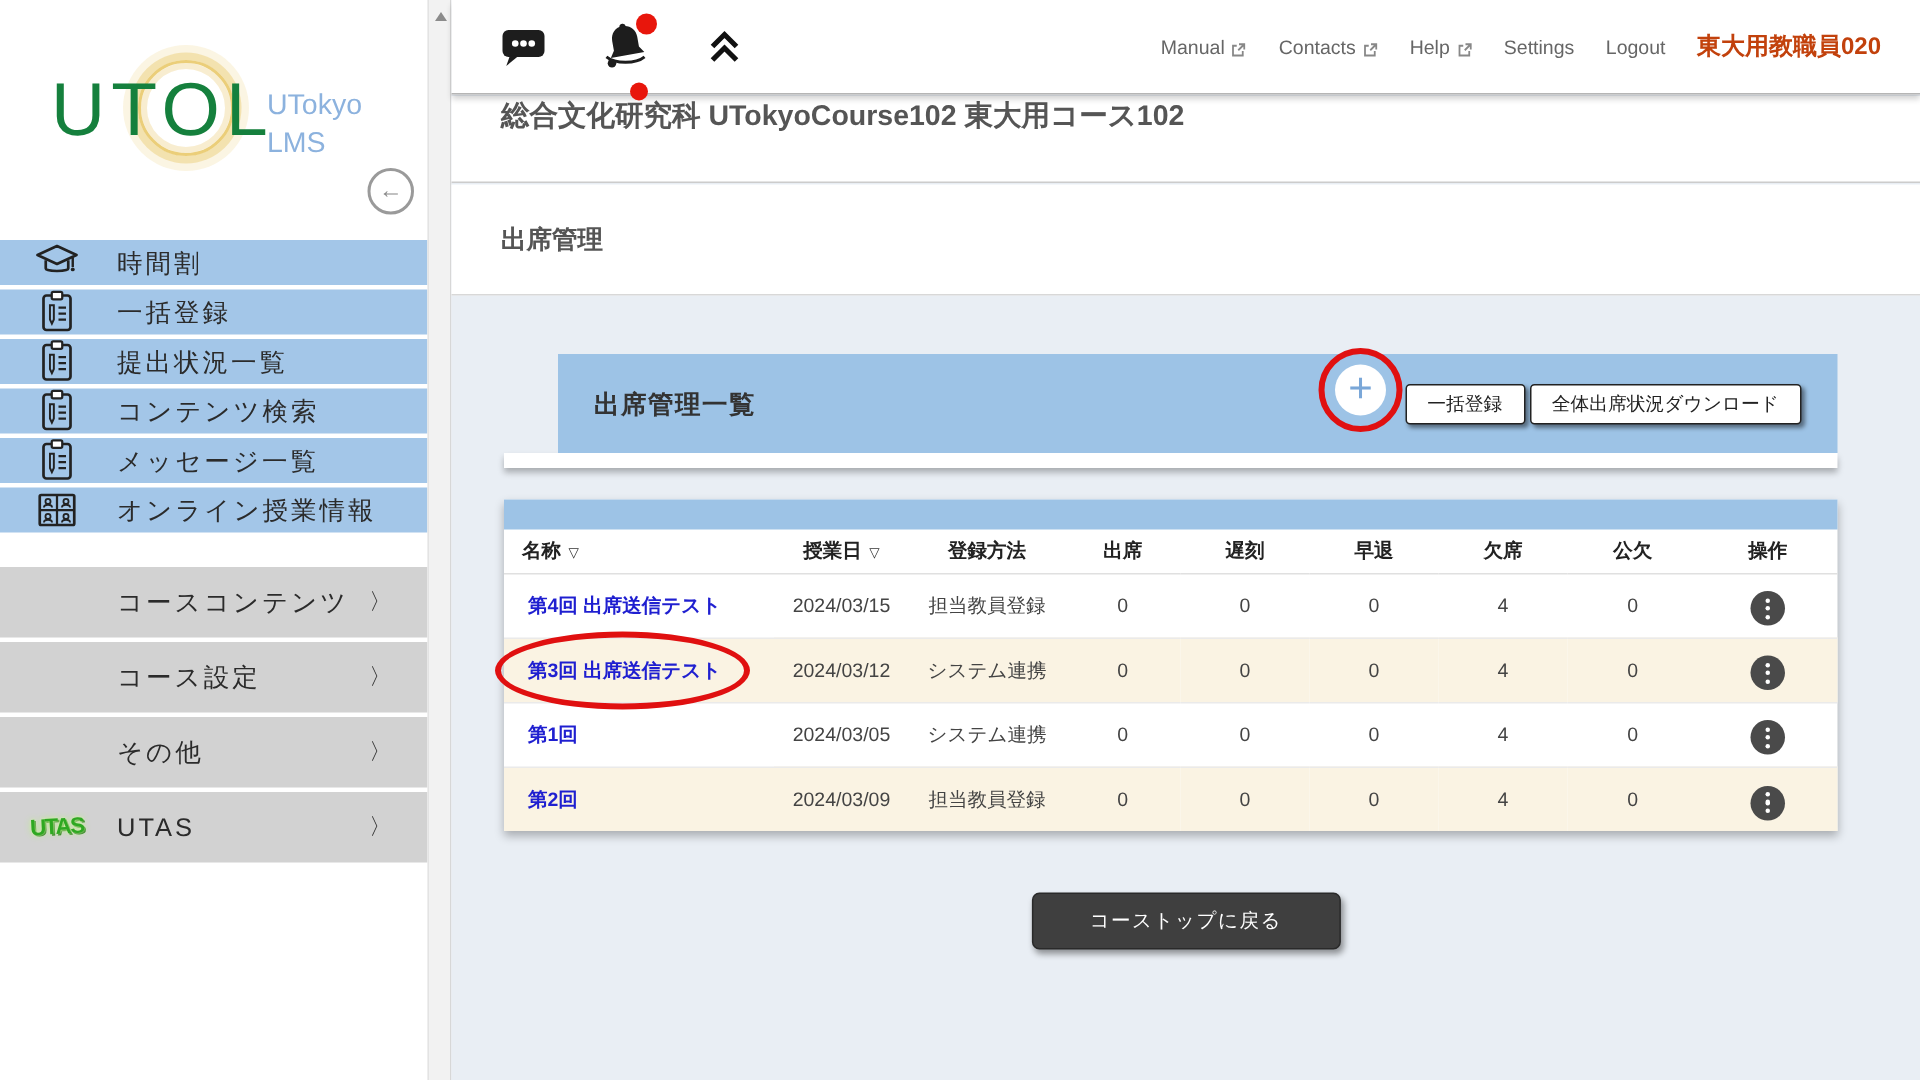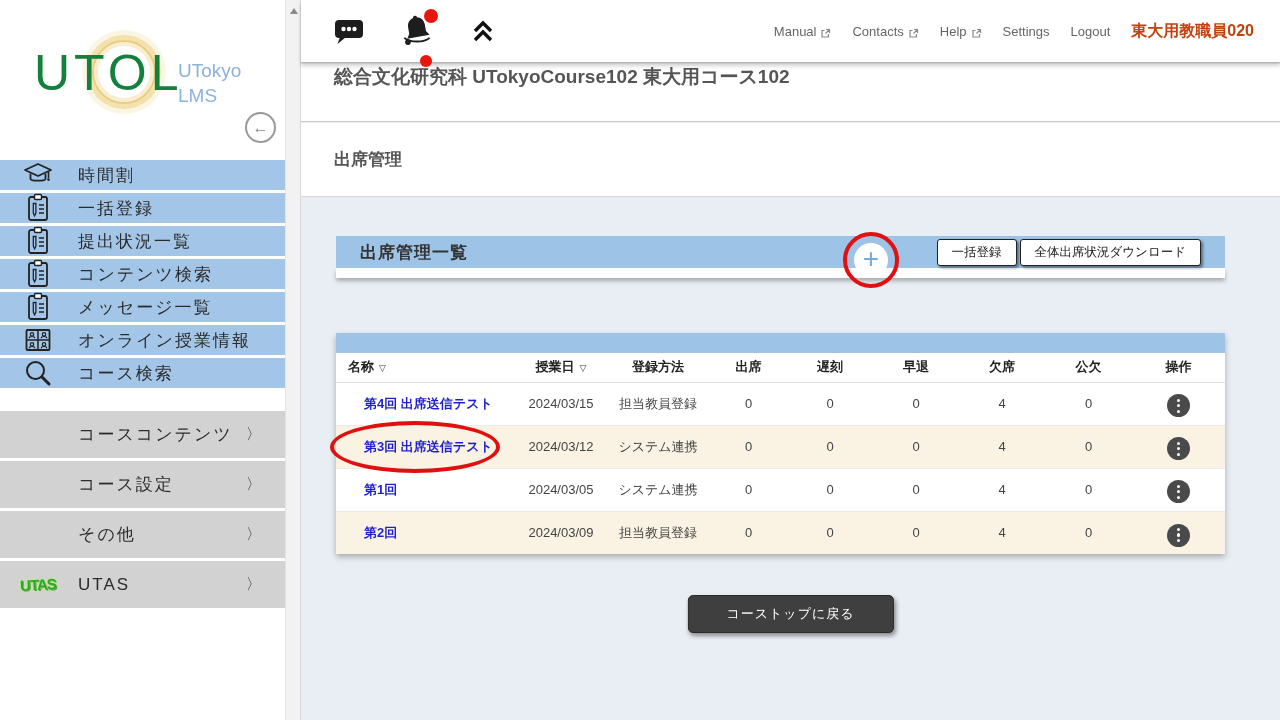--- a/index.html
+++ b/index.html
@@ -55,21 +55,21 @@
     border-bottom: 1px solid #ccc; display: flex; z-index: 4; }
   .course-bar .txt { margin-left: 33px; font-size: 19px; font-weight: bold; color: #555; }
   .page-bar { position: absolute; top: 123px; left: 0; width: 100%; height: 74px; background: #fff;
     border-bottom: 1px solid #d8d8d8; display: flex; align-items: center; z-index: 3; }
   .page-bar .txt { margin-left: 33px; font-size: 17px; font-weight: bold; color: #555; }
 
   .content { position: absolute; top: 197px; left: 0; width: 100%; height: 523px; background: #e9eef4; }
 
   
   .panel { position: absolute; left: 35px; top: 39px; width: 889px; }
-  .panel-header { height: 32px; background: #9dc3e6; display: flex; align-items: center; position: relative; }
+  .panel-header { height: 66px; background: #9dc3e6; display: flex; align-items: center; position: relative; margin-left: 36px; }
   .panel-title { margin-left: 24px; font-size: 17px; font-weight: bold; color: #333; letter-spacing: 1px; }
   .plus-wrap { position: absolute; left: 507px; top: -4px; width: 56px; height: 56px; z-index: 2; }
   .annotation-ring { position: absolute; inset: 0; border: 4px solid #e01010; border-radius: 50%; pointer-events: none; }
   .plus-btn { position: absolute; left: 11px; top: 11px; width: 34px; height: 34px; border-radius: 50%;
     background: #fff; color: #7aa7d8; font-size: 28px; font-weight: 300; display: flex; align-items: center;
     justify-content: center; cursor: pointer; border: none; line-height: 1; padding-bottom: 3px; }
   .panel-buttons { margin-left: auto; margin-right: 24px; display: flex; gap: 3px; }
   .btn-white { background: #fff; border: 1px solid #222; border-radius: 3px; height: 27px; padding: 0 14px;
     font-size: 12.5px; color: #222; box-shadow: 2px 2px 3px rgba(0,0,0,.45); cursor: pointer;
     font-family: inherit; white-space: nowrap; }
@@ -80,21 +80,21 @@
     box-shadow: 0 3px 6px rgba(0,0,0,.28); }
   .table-topstrip { height: 20px; background: #9dc3e6; }
   table { width: 100%; border-collapse: collapse; table-layout: fixed; }
   thead th { height: 29px; font-size: 13px; color: #222; font-weight: bold; 
     border-bottom: 1px solid #e0e0e0; }
   thead th.c-name { text-align: left; padding-left: 12px; }
   .sort-glyph { font-size: 9px; font-weight: normal; margin-left: 5px; color: #333; }
   tbody td { height: 43px; font-size: 13px; color: #444; text-align: center; border-top: 1px solid #eaeaea; }
   tbody tr:first-child td { border-top: none; }
   tbody tr.cream { background: #faf3e3; }
-  td.c-name { text-align: left; padding-left: 28px; position: relative; margin-top: 35px; }
+  td.c-name { text-align: left; padding-left: 16px; position: relative; margin-top: 35px; }
   .row-link { color: #1f1fd0; font-weight: bold; font-size: 13px; text-decoration: none; cursor: pointer; position: relative; z-index: 1; }
   .row-annotation { position: absolute; left: -6px; top: -5px; width: 170px; height: 52px;
     border: 4px solid #e01010; border-radius: 50%; pointer-events: none; z-index: 2; }
   .kebab { width: 23px; height: 23px; border-radius: 50%; background: #4a4a4a; display: inline-flex;
     flex-direction: column; align-items: center; justify-content: center; gap: 2.5px; cursor: pointer; border: none; }
   .kebab i { width: 3.2px; height: 3.2px; border-radius: 50%; background: #fff; }
 
   .return-btn { position: absolute; left: 50%; transform: translateX(-50%); top: 398px;
     background: #3f3f3f; color: #fff; font-size: 13px; letter-spacing: 1px; padding: 9px 38px;
     border-radius: 5px; border: 1px solid #2a2a2a; box-shadow: 2px 3px 4px rgba(0,0,0,.4);
@@ -182,29 +182,20 @@
           <path d="M7.3 14.3c0-2.4 5.4-2.4 5.4 0" fill="none" stroke="#222" stroke-width="1.2"></path>
           <circle cx="22" cy="10.3" r="1.7" fill="none" stroke="#222" stroke-width="1.2"></circle>
           <path d="M19.3 14.3c0-2.4 5.4-2.4 5.4 0" fill="none" stroke="#222" stroke-width="1.2"></path>
           <circle cx="10" cy="20.3" r="1.7" fill="none" stroke="#222" stroke-width="1.2"></circle>
           <path d="M7.3 24.3c0-2.4 5.4-2.4 5.4 0" fill="none" stroke="#222" stroke-width="1.2"></path>
           <circle cx="22" cy="20.3" r="1.7" fill="none" stroke="#222" stroke-width="1.2"></circle>
           <path d="M19.3 24.3c0-2.4 5.4-2.4 5.4 0" fill="none" stroke="#222" stroke-width="1.2"></path>
         </svg>
     </span>
     <span class="lbl">オンライン授業情報</span>
-  </div>
-  <div class="side-item blue">
-    <span class="icn">
-      <svg width="32" height="32" viewBox="0 0 32 32">
-          <circle cx="13.5" cy="13.5" r="8.5" fill="none" stroke="#222" stroke-width="2"></circle>
-          <path d="M20 20 L27 27" stroke="#222" stroke-width="3" stroke-linecap="round"></path>
-        </svg>
-    </span>
-    <span class="lbl">コース検索</span>
   </div>
 
   <div class="section-gap"></div>
 
   <div class="side-item gray">
     <span class="icn"></span>
     <span class="lbl">コースコンテンツ</span>
     <span class="chev">〉</span>
   </div>
   <div class="side-item gray">

